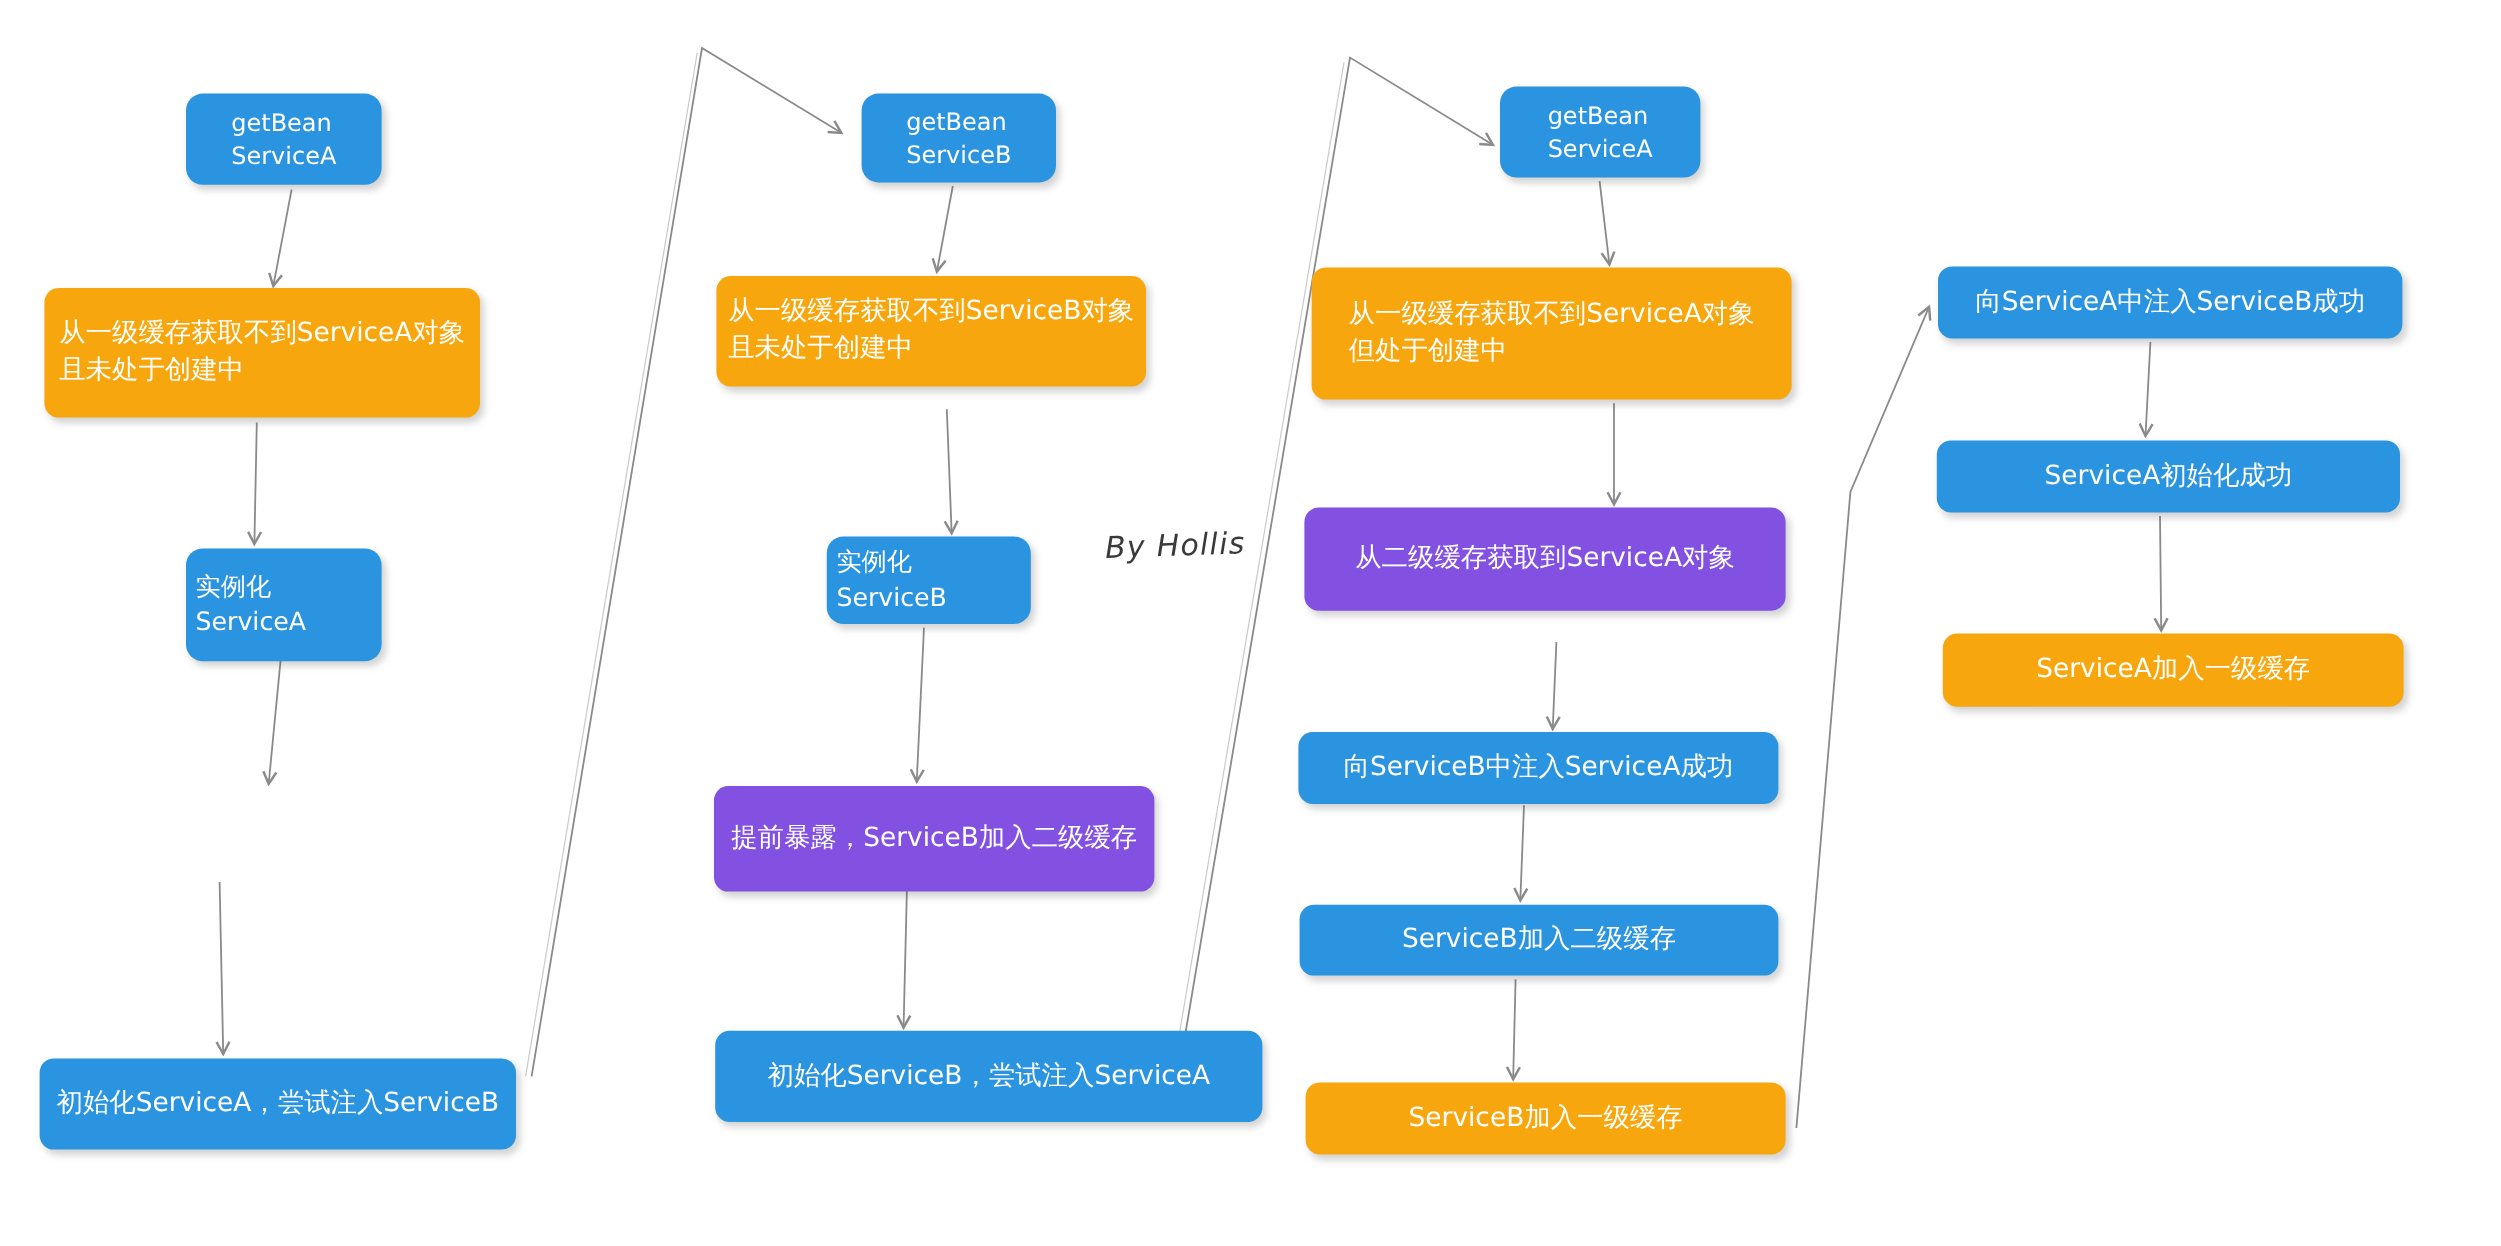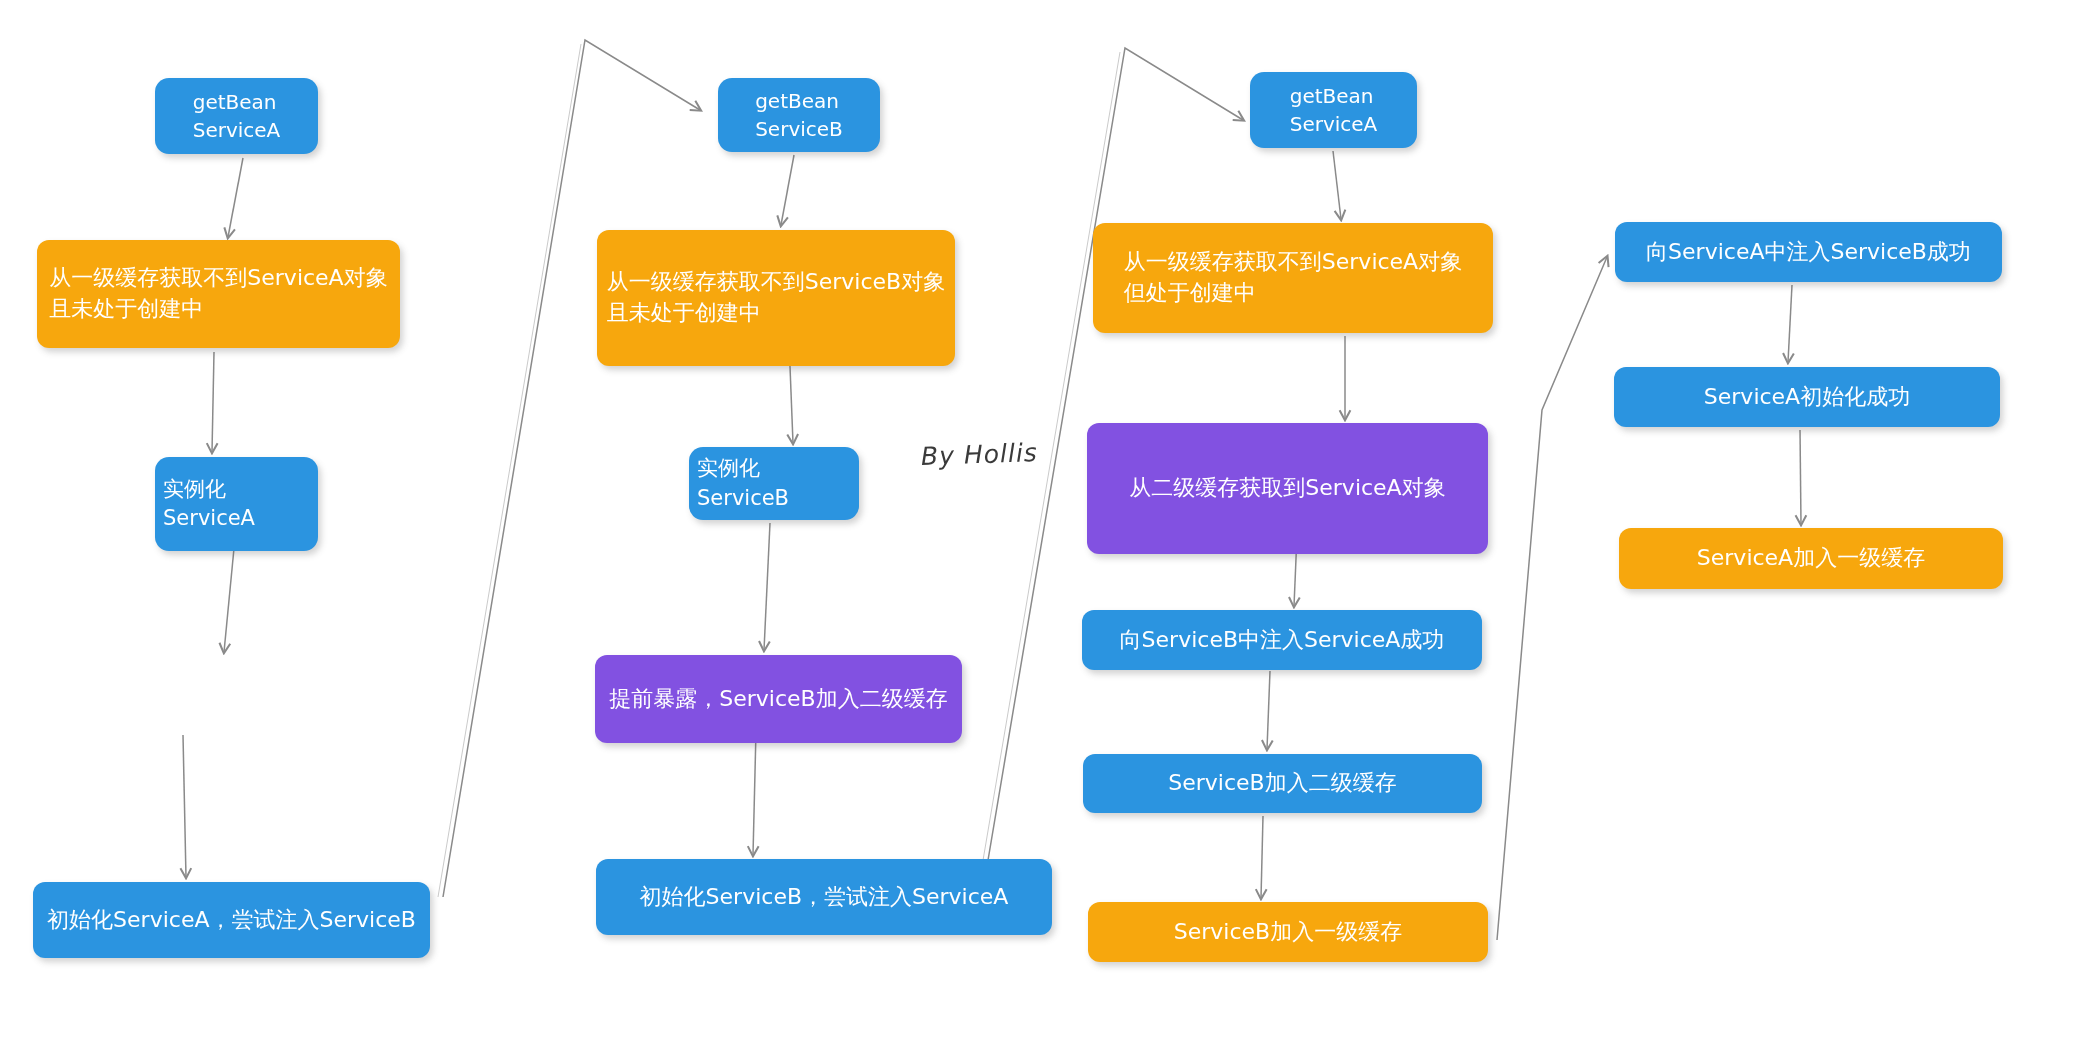--- a/index.html
+++ b/index.html
@@ -69,33 +69,33 @@
 
   <div class="node blue fs20 round14" style="left:155px;top:78px;width:163px;height:76px">getBean
 ServiceA</div>
   <div class="node orange fs22" style="left:37px;top:240px;width:363px;height:108px">从一级缓存获取不到ServiceA对象
 且未处于创建中</div>
   <div class="node blue fs21 round14" style="left:155px;top:457px;width:163px;height:94px">实例化ServiceA</div>
   <div class="node blue fs22" style="left:33px;top:882px;width:397px;height:76px">初始化ServiceA，尝试注入ServiceB</div>
 
   <div class="node blue fs20 round14" style="left:718px;top:78px;width:162px;height:74px">getBean
 ServiceB</div>
-  <div class="node orange fs22" style="left:597px;top:230px;width:358px;height:136px">从一级缓存获取不到ServiceB对象
+  <div class="node orange fs22" style="left:597px;top:230px;width:358px;height:92px">从一级缓存获取不到ServiceB对象
 且未处于创建中</div>
   <div class="node blue fs21 round14" style="left:689px;top:447px;width:170px;height:73px">实例化ServiceB</div>
   <div class="node purple fs22" style="left:595px;top:655px;width:367px;height:88px">提前暴露，ServiceB加入二级缓存</div>
   <div class="node blue fs22" style="left:596px;top:859px;width:456px;height:76px">初始化ServiceB，尝试注入ServiceA</div>
 
   <div class="note">By Hollis</div>
 
   <div class="node blue fs20 round14" style="left:1250px;top:72px;width:167px;height:76px">getBean
 ServiceA</div>
   <div class="node orange fs22" style="left:1093px;top:223px;width:400px;height:110px">从一级缓存获取不到ServiceA对象
 但处于创建中</div>
-  <div class="node purple fs22" style="left:1087px;top:423px;width:401px;height:131px">从二级缓存获取到ServiceA对象</div>
+  <div class="node purple fs22" style="left:1087px;top:423px;width:401px;height:86px">从二级缓存获取到ServiceA对象</div>
   <div class="node blue fs22" style="left:1082px;top:610px;width:400px;height:60px">向ServiceB中注入ServiceA成功</div>
   <div class="node blue fs22" style="left:1083px;top:754px;width:399px;height:59px">ServiceB加入二级缓存</div>
   <div class="node orange fs22" style="left:1088px;top:902px;width:400px;height:60px">ServiceB加入一级缓存</div>
 
   <div class="node blue fs22" style="left:1615px;top:222px;width:387px;height:60px">向ServiceA中注入ServiceB成功</div>
   <div class="node blue fs22" style="left:1614px;top:367px;width:386px;height:60px">ServiceA初始化成功</div>
   <div class="node orange fs22" style="left:1619px;top:528px;width:384px;height:61px">ServiceA加入一级缓存</div>
 
 </div>
 

